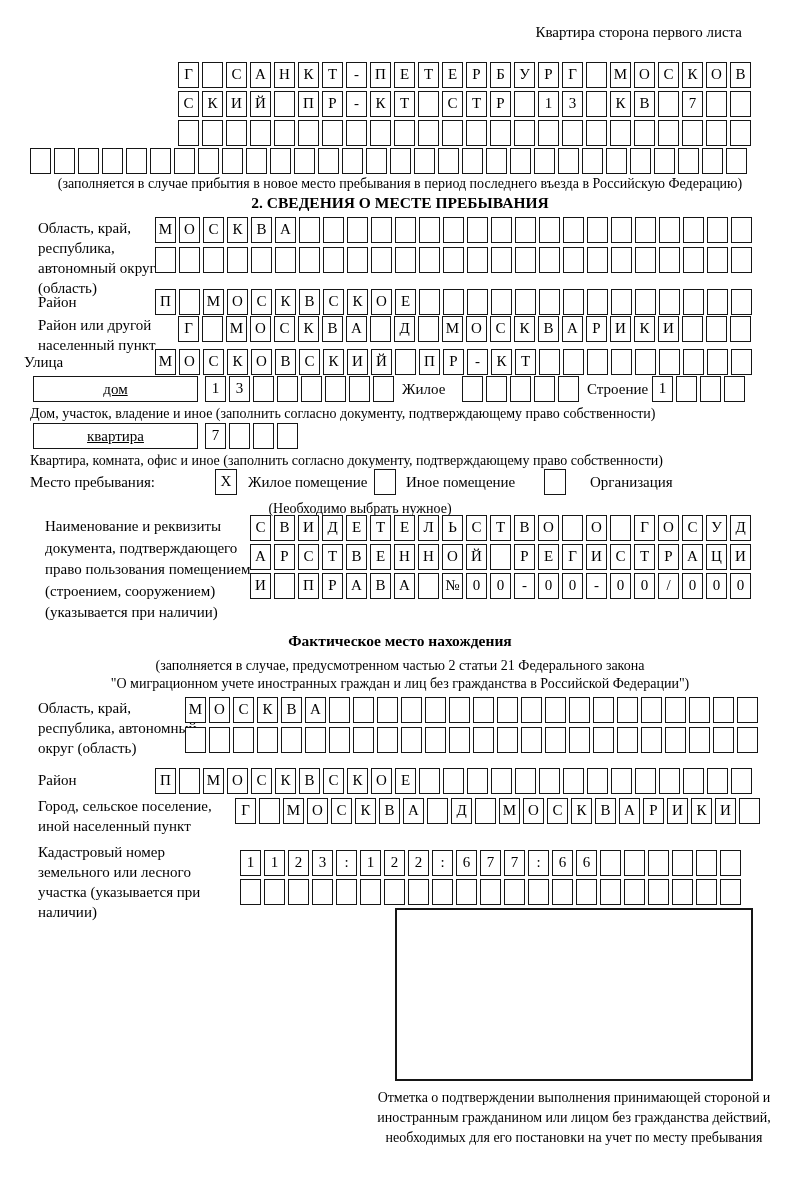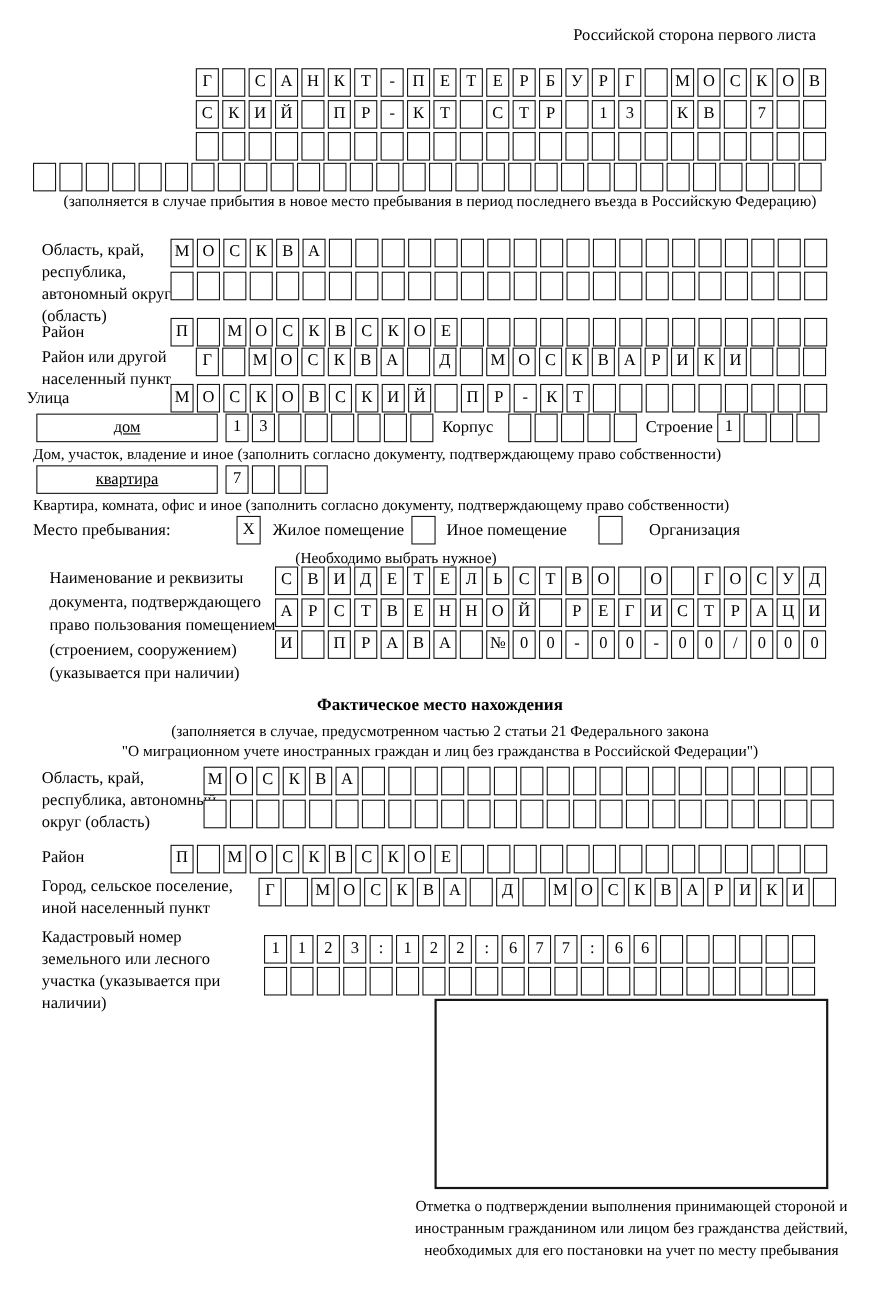--- a/index.html
+++ b/index.html
@@ -17,47 +17,48 @@
        border:1.6px solid #161616;text-align:center;font-size:15px;line-height:23px;}
   .widebox{position:absolute;box-sizing:border-box;height:26px;border:1.6px solid #161616;
            display:flex;align-items:center;justify-content:center;font-size:15px;text-decoration:underline;}
   .stampbox{position:absolute;box-sizing:border-box;border:2px solid #161616;background:#fff;}
 </style>
 </head>
 <body>
 
 <div class="page">
 
-  <div class="lbl" style="top:22px;right:58px;">Российской сторона первого листа</div>
+  <div class="lbl" style="top:22px;right:58px;">Квартира сторона первого листа</div>
 
   <div class="boxrow" style="top:62px;left:178px;"><span class="cbox">Г</span><span class="cbox"></span><span class="cbox">С</span><span class="cbox">А</span><span class="cbox">Н</span><span class="cbox">К</span><span class="cbox">Т</span><span class="cbox">-</span><span class="cbox">П</span><span class="cbox">Е</span><span class="cbox">Т</span><span class="cbox">Е</span><span class="cbox">Р</span><span class="cbox">Б</span><span class="cbox">У</span><span class="cbox">Р</span><span class="cbox">Г</span><span class="cbox"></span><span class="cbox">М</span><span class="cbox">О</span><span class="cbox">С</span><span class="cbox">К</span><span class="cbox">О</span><span class="cbox">В</span></div>
   <div class="boxrow" style="top:91px;left:178px;"><span class="cbox">С</span><span class="cbox">К</span><span class="cbox">И</span><span class="cbox">Й</span><span class="cbox"></span><span class="cbox">П</span><span class="cbox">Р</span><span class="cbox">-</span><span class="cbox">К</span><span class="cbox">Т</span><span class="cbox"></span><span class="cbox">С</span><span class="cbox">Т</span><span class="cbox">Р</span><span class="cbox"></span><span class="cbox">1</span><span class="cbox">3</span><span class="cbox"></span><span class="cbox">К</span><span class="cbox">В</span><span class="cbox"></span><span class="cbox">7</span><span class="cbox"></span><span class="cbox"></span></div>
   <div class="boxrow" style="top:120px;left:178px;"><span class="cbox"></span><span class="cbox"></span><span class="cbox"></span><span class="cbox"></span><span class="cbox"></span><span class="cbox"></span><span class="cbox"></span><span class="cbox"></span><span class="cbox"></span><span class="cbox"></span><span class="cbox"></span><span class="cbox"></span><span class="cbox"></span><span class="cbox"></span><span class="cbox"></span><span class="cbox"></span><span class="cbox"></span><span class="cbox"></span><span class="cbox"></span><span class="cbox"></span><span class="cbox"></span><span class="cbox"></span><span class="cbox"></span><span class="cbox"></span></div>
   <div class="boxrow" style="top:148px;left:30px;"><span class="cbox"></span><span class="cbox"></span><span class="cbox"></span><span class="cbox"></span><span class="cbox"></span><span class="cbox"></span><span class="cbox"></span><span class="cbox"></span><span class="cbox"></span><span class="cbox"></span><span class="cbox"></span><span class="cbox"></span><span class="cbox"></span><span class="cbox"></span><span class="cbox"></span><span class="cbox"></span><span class="cbox"></span><span class="cbox"></span><span class="cbox"></span><span class="cbox"></span><span class="cbox"></span><span class="cbox"></span><span class="cbox"></span><span class="cbox"></span><span class="cbox"></span><span class="cbox"></span><span class="cbox"></span><span class="cbox"></span><span class="cbox"></span><span class="cbox"></span></div>
   <div class="cap center" style="top:175px;">(заполняется в случае прибытия в новое место пребывания в период последнего въезда в Российскую Федерацию)</div>
 
+  <div class="cap center bold" style="top:194px;font-size:15.5px;">2. СВЕДЕНИЯ О МЕСТЕ ПРЕБЫВАНИЯ</div>
 
   <div class="lbl" style="top:218px;left:38px;width:118px;">Область, край, республика, автономный округ (область)</div>
   <div class="boxrow" style="top:217px;left:155px;"><span class="cbox">М</span><span class="cbox">О</span><span class="cbox">С</span><span class="cbox">К</span><span class="cbox">В</span><span class="cbox">А</span><span class="cbox"></span><span class="cbox"></span><span class="cbox"></span><span class="cbox"></span><span class="cbox"></span><span class="cbox"></span><span class="cbox"></span><span class="cbox"></span><span class="cbox"></span><span class="cbox"></span><span class="cbox"></span><span class="cbox"></span><span class="cbox"></span><span class="cbox"></span><span class="cbox"></span><span class="cbox"></span><span class="cbox"></span><span class="cbox"></span><span class="cbox"></span></div>
   <div class="boxrow" style="top:247px;left:155px;"><span class="cbox"></span><span class="cbox"></span><span class="cbox"></span><span class="cbox"></span><span class="cbox"></span><span class="cbox"></span><span class="cbox"></span><span class="cbox"></span><span class="cbox"></span><span class="cbox"></span><span class="cbox"></span><span class="cbox"></span><span class="cbox"></span><span class="cbox"></span><span class="cbox"></span><span class="cbox"></span><span class="cbox"></span><span class="cbox"></span><span class="cbox"></span><span class="cbox"></span><span class="cbox"></span><span class="cbox"></span><span class="cbox"></span><span class="cbox"></span><span class="cbox"></span></div>
 
   <div class="lbl" style="top:292px;left:38px;">Район</div>
   <div class="boxrow" style="top:289px;left:155px;"><span class="cbox">П</span><span class="cbox"></span><span class="cbox">М</span><span class="cbox">О</span><span class="cbox">С</span><span class="cbox">К</span><span class="cbox">В</span><span class="cbox">С</span><span class="cbox">К</span><span class="cbox">О</span><span class="cbox">Е</span><span class="cbox"></span><span class="cbox"></span><span class="cbox"></span><span class="cbox"></span><span class="cbox"></span><span class="cbox"></span><span class="cbox"></span><span class="cbox"></span><span class="cbox"></span><span class="cbox"></span><span class="cbox"></span><span class="cbox"></span><span class="cbox"></span><span class="cbox"></span></div>
 
   <div class="lbl" style="top:315px;left:38px;width:145px;">Район или другой населенный пункт</div>
   <div class="boxrow" style="top:316px;left:178px;"><span class="cbox">Г</span><span class="cbox"></span><span class="cbox">М</span><span class="cbox">О</span><span class="cbox">С</span><span class="cbox">К</span><span class="cbox">В</span><span class="cbox">А</span><span class="cbox"></span><span class="cbox">Д</span><span class="cbox"></span><span class="cbox">М</span><span class="cbox">О</span><span class="cbox">С</span><span class="cbox">К</span><span class="cbox">В</span><span class="cbox">А</span><span class="cbox">Р</span><span class="cbox">И</span><span class="cbox">К</span><span class="cbox">И</span><span class="cbox"></span><span class="cbox"></span><span class="cbox"></span></div>
 
   <div class="lbl" style="top:352px;left:24px;text-align:center;">Улица</div>
   <div class="boxrow" style="top:349px;left:155px;"><span class="cbox">М</span><span class="cbox">О</span><span class="cbox">С</span><span class="cbox">К</span><span class="cbox">О</span><span class="cbox">В</span><span class="cbox">С</span><span class="cbox">К</span><span class="cbox">И</span><span class="cbox">Й</span><span class="cbox"></span><span class="cbox">П</span><span class="cbox">Р</span><span class="cbox">-</span><span class="cbox">К</span><span class="cbox">Т</span><span class="cbox"></span><span class="cbox"></span><span class="cbox"></span><span class="cbox"></span><span class="cbox"></span><span class="cbox"></span><span class="cbox"></span><span class="cbox"></span><span class="cbox"></span></div>
 
   <div class="widebox" style="top:376px;left:33px;width:165px;">
       <span>дом</span>
     </div>
   <div class="boxrow" style="top:376px;left:205px;"><span class="cbox">1</span><span class="cbox">3</span><span class="cbox"></span><span class="cbox"></span><span class="cbox"></span><span class="cbox"></span><span class="cbox"></span><span class="cbox"></span></div>
-  <div class="lbl" style="top:379px;left:402px;">Корпус</div>
+  <div class="lbl" style="top:379px;left:402px;">Жилое</div>
   <div class="boxrow" style="top:376px;left:462px;"><span class="cbox"></span><span class="cbox"></span><span class="cbox"></span><span class="cbox"></span><span class="cbox"></span></div>
   <div class="lbl" style="top:379px;left:587px;">Строение</div>
   <div class="boxrow" style="top:376px;left:652px;"><span class="cbox">1</span><span class="cbox"></span><span class="cbox"></span><span class="cbox"></span></div>
   <div class="cap" style="top:405px;left:30px;">Дом, участок, владение и иное (заполнить согласно документу, подтверждающему право собственности)</div>
 
   <div class="widebox" style="top:423px;left:33px;width:165px;">
       <span>квартира</span>
     </div>
   <div class="boxrow" style="top:423px;left:205px;"><span class="cbox">7</span><span class="cbox"></span><span class="cbox"></span><span class="cbox"></span></div>
   <div class="cap" style="top:452px;left:30px;">Квартира, комната, офис и иное (заполнить согласно документу, подтверждающему право собственности)</div>

